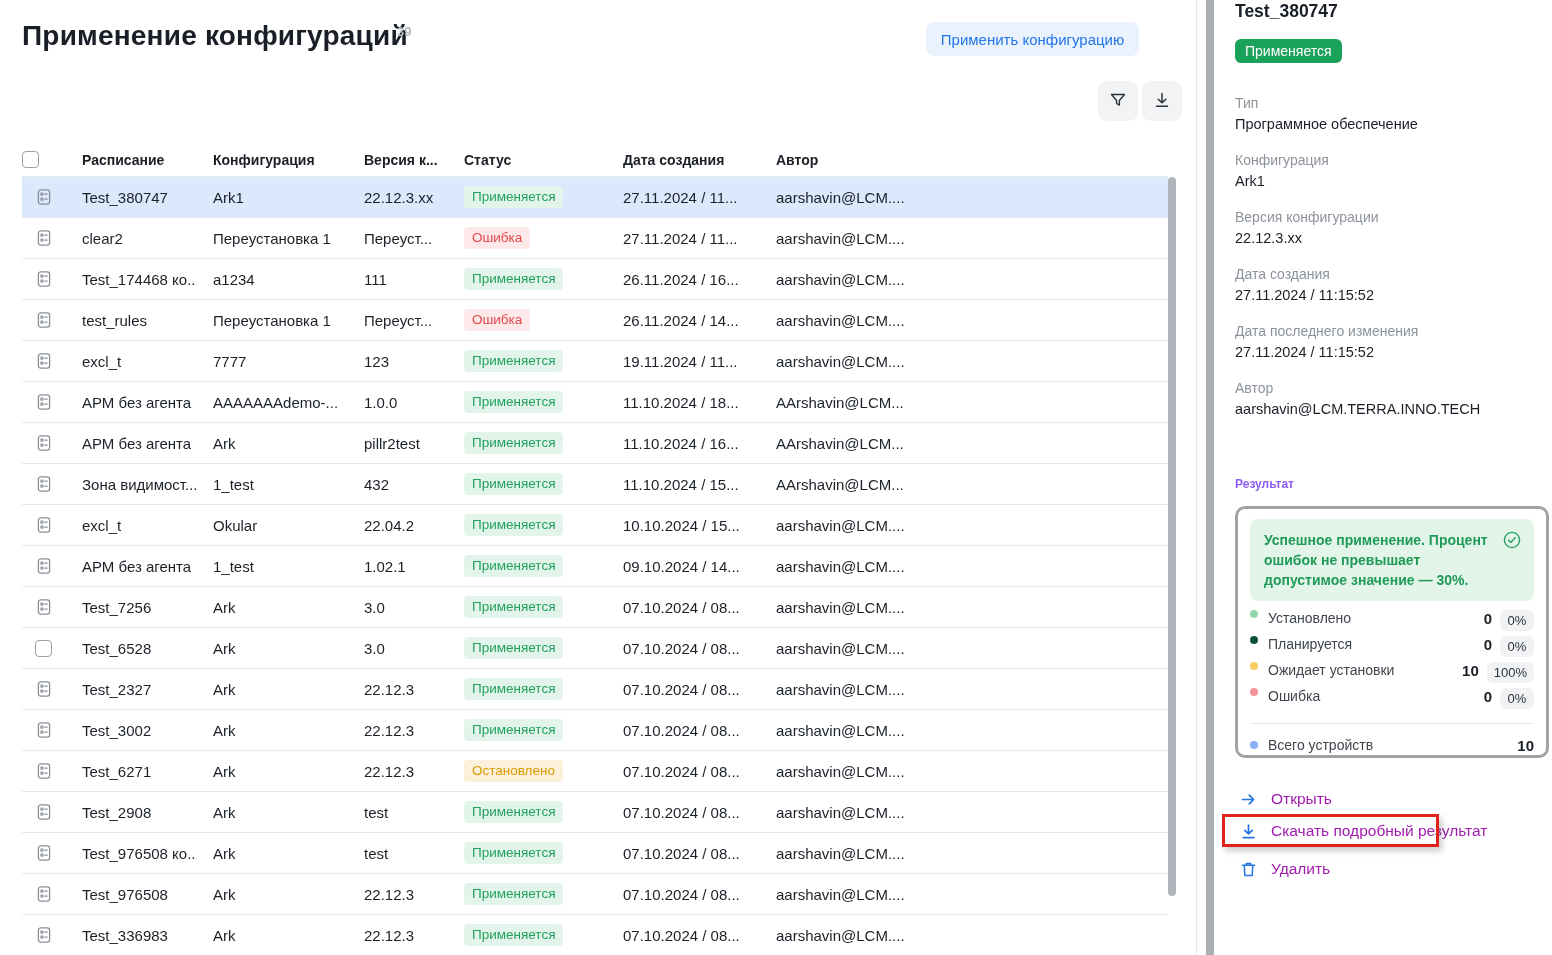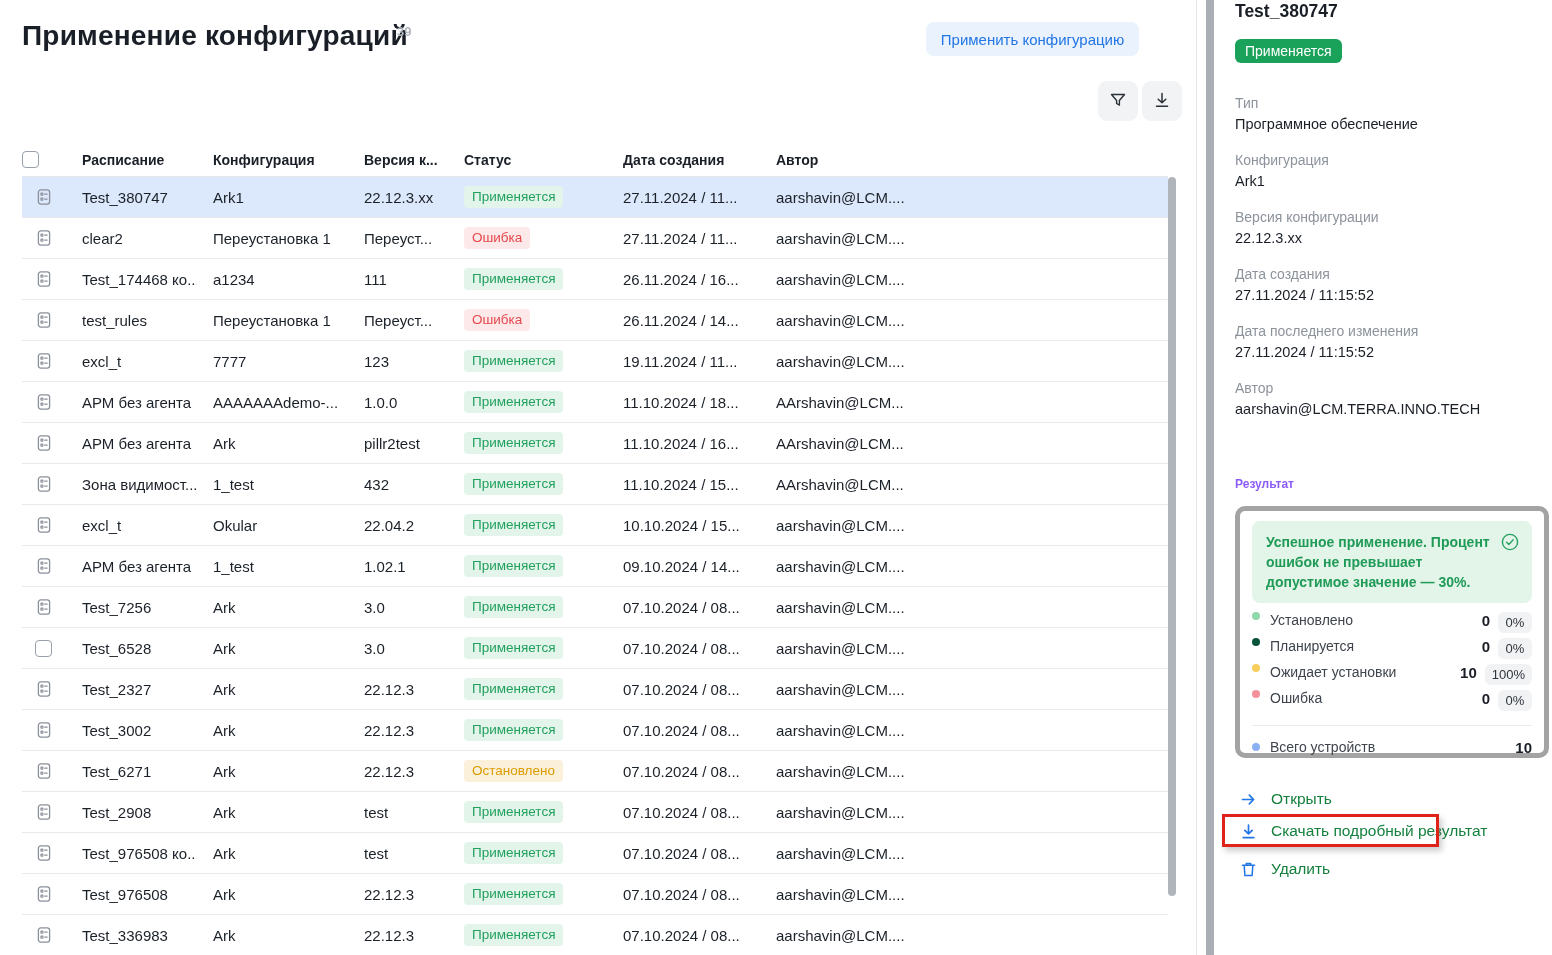--- a/index.html
+++ b/index.html
@@ -56,41 +56,41 @@
   .panel-title { margin-top:1px; font-size:17.5px; font-weight:700; color:#1a1f27; }
   .panel-badge { display:inline-block; margin-top:17px; background:#1ba25a; color:#fff;
       font-size:14px; padding:5px 10px; border-radius:6px; line-height:1; }
   .fields { margin-top:32px; }
   .field { margin-bottom:19px; }
   .field .flabel { font-size:14px; color:#8d939c; line-height:17px; }
   .field .fvalue { font-size:14.5px; color:#1a1f27; line-height:18px; margin-top:3px; }
   .result-heading { position:absolute; left:38px; top:477px; font-size:12px;
       font-weight:700; color:#8b5cf6; }
   .result-card { position:absolute; left:38px; top:506px; width:314px; height:252px;
-      border:5px solid #a3a3a3; border-radius:10px; background:#fff; padding:10px 12px; }
+      border:3px solid #a3a3a3; border-radius:10px; background:#fff; padding:10px 12px; }
   .result-msg { position:relative; background:#e3f4e9; border-radius:8px;
       padding:11px 38px 11px 14px; color:#1f9b57; font-size:14px; font-weight:600;
       line-height:20px; min-height:76px; }
   .result-msg .check-ic { position:absolute; right:12px; top:11px; }
   .stats { margin-top:9px; }
   .stat-row { display:flex; align-items:flex-start; height:26px; font-size:14px; color:#3f454d; }
   .dot { width:8px; height:8px; border-radius:50%; margin-right:10px; flex:none; }
   .stat-label { flex:1; }
   .stat-value { font-weight:700; color:#1a1f27; font-size:15px; }
   .stat-pct { margin-left:8px; background:#f1f2f4; color:#2e343b; font-size:13px;
       border-radius:6px; padding:3px 7px; min-width:34px; text-align:center; }
   .stats-divider { border-top:1px solid #e7e9ec; margin:9px 0 8px 0; }
   .total-row { display:flex; align-items:center; height:26px; font-size:14px; color:#3f454d; }
   .total-value { font-weight:700; color:#1a1f27; font-size:15px; }
 
   .actions { position:absolute; left:42px; top:788px; width:300px; }
   .action-item { display:flex; align-items:center; height:22px; cursor:pointer; }
   .action-item .a-icon { width:19px; height:19px; margin-right:13px; display:flex;
       align-items:center; justify-content:center; flex:none; }
-  .action-item .a-label { font-size:15.5px; color:#15803d; white-space:nowrap; }
+  .action-item .a-label { font-size:15.5px; color:#a21caf; white-space:nowrap; }
   .action-item:nth-child(1) { margin-bottom:10px; }
   .action-item:nth-child(2) { margin-bottom:16px; }
   .action-item:nth-child(3) { margin-bottom:36px; }
   .annotation-box { position:absolute; left:25px; top:814px; width:217px; height:33px;
       border:3px solid #df231a; box-shadow:3px 4px 6px rgba(110,110,110,.35);
       pointer-events:none; }
 </style>
 </head>
 <body>
 

